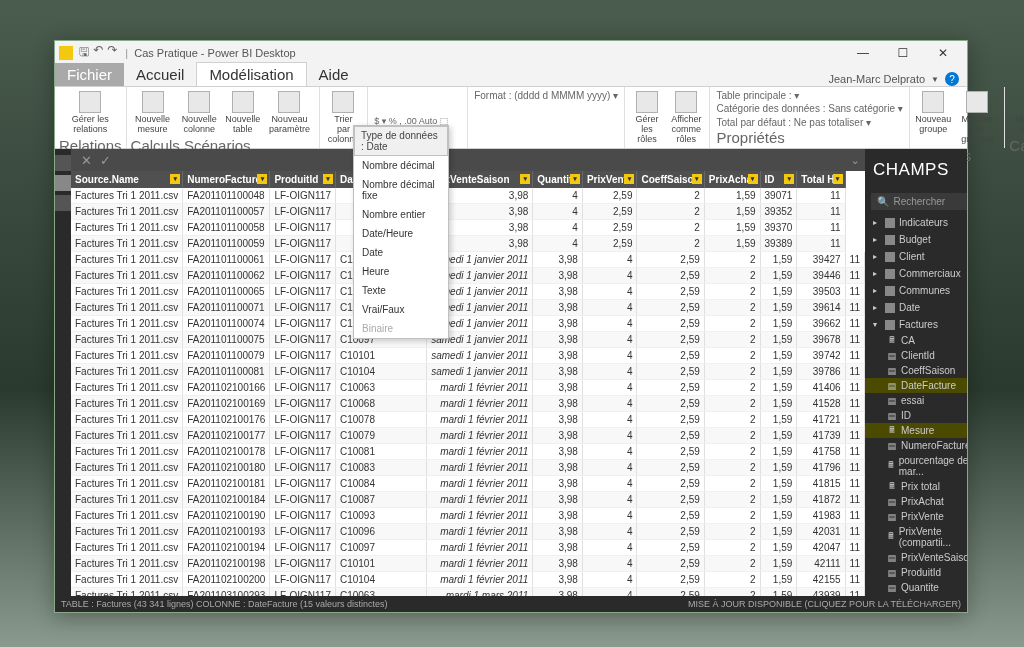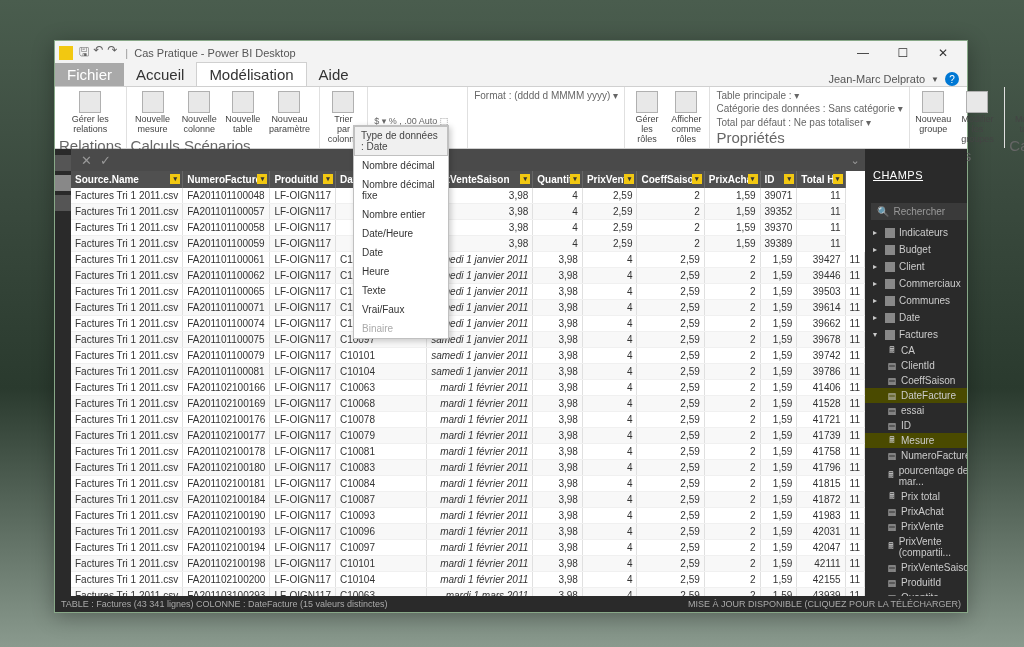--- a/index.html
+++ b/index.html
@@ -45,21 +45,21 @@
 .datagrid { flex: 1; overflow: auto; background: #fff; font-size: 10px; }
 .datagrid table { border-collapse: collapse; width: 100%; }
 .datagrid th { background: #505050; color: #fff; padding: 3px 4px; text-align: left; font-weight: bold; border-right: 1px solid #666; white-space: nowrap; position: relative; }
 .datagrid th .filt { position: absolute; right: 2px; top: 3px; width: 10px; height: 10px; background: #f2c811; font-size: 7px; color: #333; text-align: center; line-height: 10px; cursor: pointer; }
 .datagrid td { padding: 2px 4px; border-right: 1px solid #e0e0e0; border-bottom: 1px solid #f0f0f0; color: #333; white-space: nowrap; }
 .datagrid tr:nth-child(even) td { background: #f8f8f8; }
 .datagrid td.num { text-align: right; }
 .datagrid td.date { text-align: right; font-style: italic; }
 
 .fieldspane { width: 134px; background: #2a2a2a; color: #ccc; display: flex; flex-direction: column; font-size: 10px; }
-.fieldspane .fhdr { padding: 20px 8px; font-size: 11px; color: #fff; letter-spacing: 0.5px; text-decoration: underline; }
+.fieldspane .fhdr { padding: 11px 8px; font-size: 17px; color: #fff; letter-spacing: 0.5px; }
 .fieldspane .fsearch { margin: 2px 6px; padding: 3px 6px; background: #3a3a3a; color: #999; font-size: 10px; display: flex; align-items: center; gap: 4px; }
 .fieldspane .ftables { flex: 1; overflow: auto; padding: 2px 0; }
 .fieldspane .ftable { padding: 3px 8px; display: flex; align-items: center; gap: 4px; cursor: pointer; }
 .fieldspane .ftable .exp { font-size: 8px; width: 8px; }
 .fieldspane .ftable .tico { width: 10px; height: 10px; background: #888; }
 .fieldspane .ffield { padding: 2px 8px 2px 22px; display: flex; align-items: center; gap: 4px; cursor: pointer; }
 .fieldspane .ffield.sel { background: #4a4a00; }
 .fieldspane .ffield .fico { width: 10px; height: 10px; display: inline-flex; align-items: center; justify-content: center; font-size: 9px; }
 
 .statusbar { height: 16px; background: #2a2a2a; color: #aaa; font-size: 9px; display: flex; align-items: center; padding: 0 6px; }

